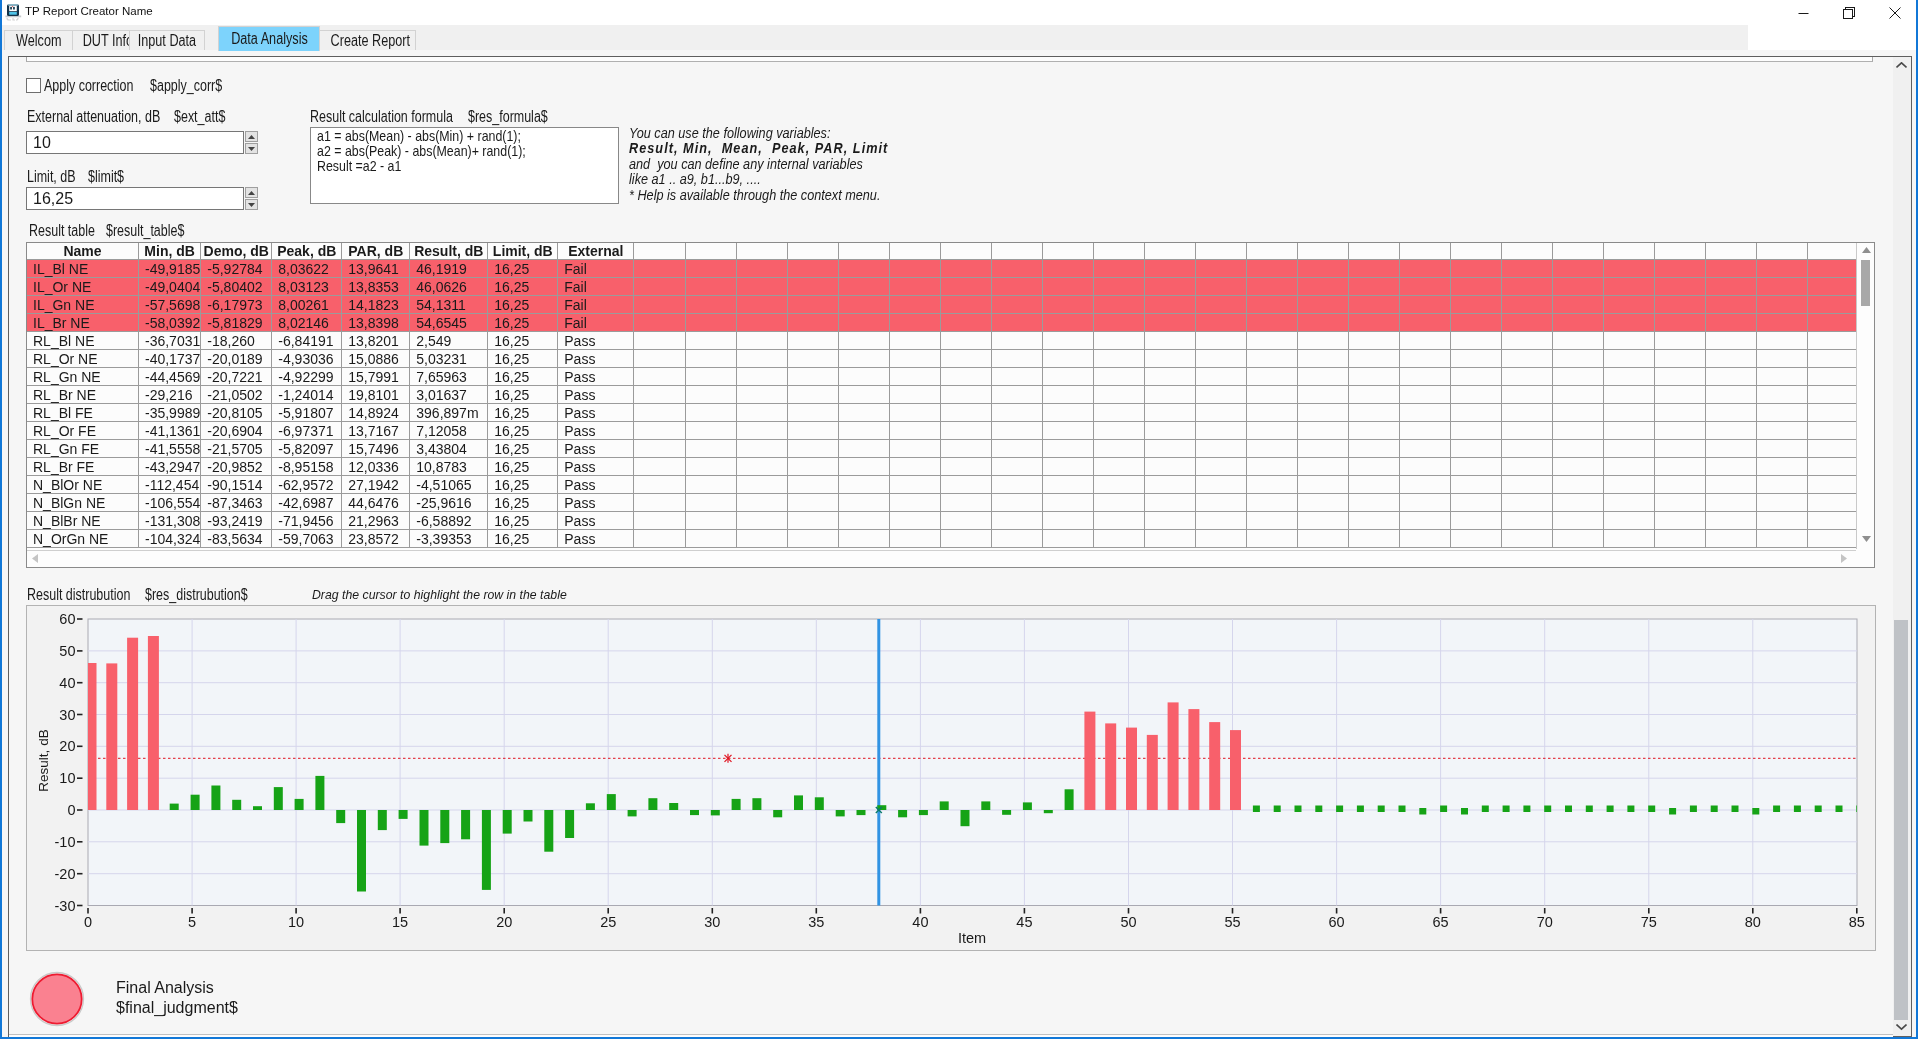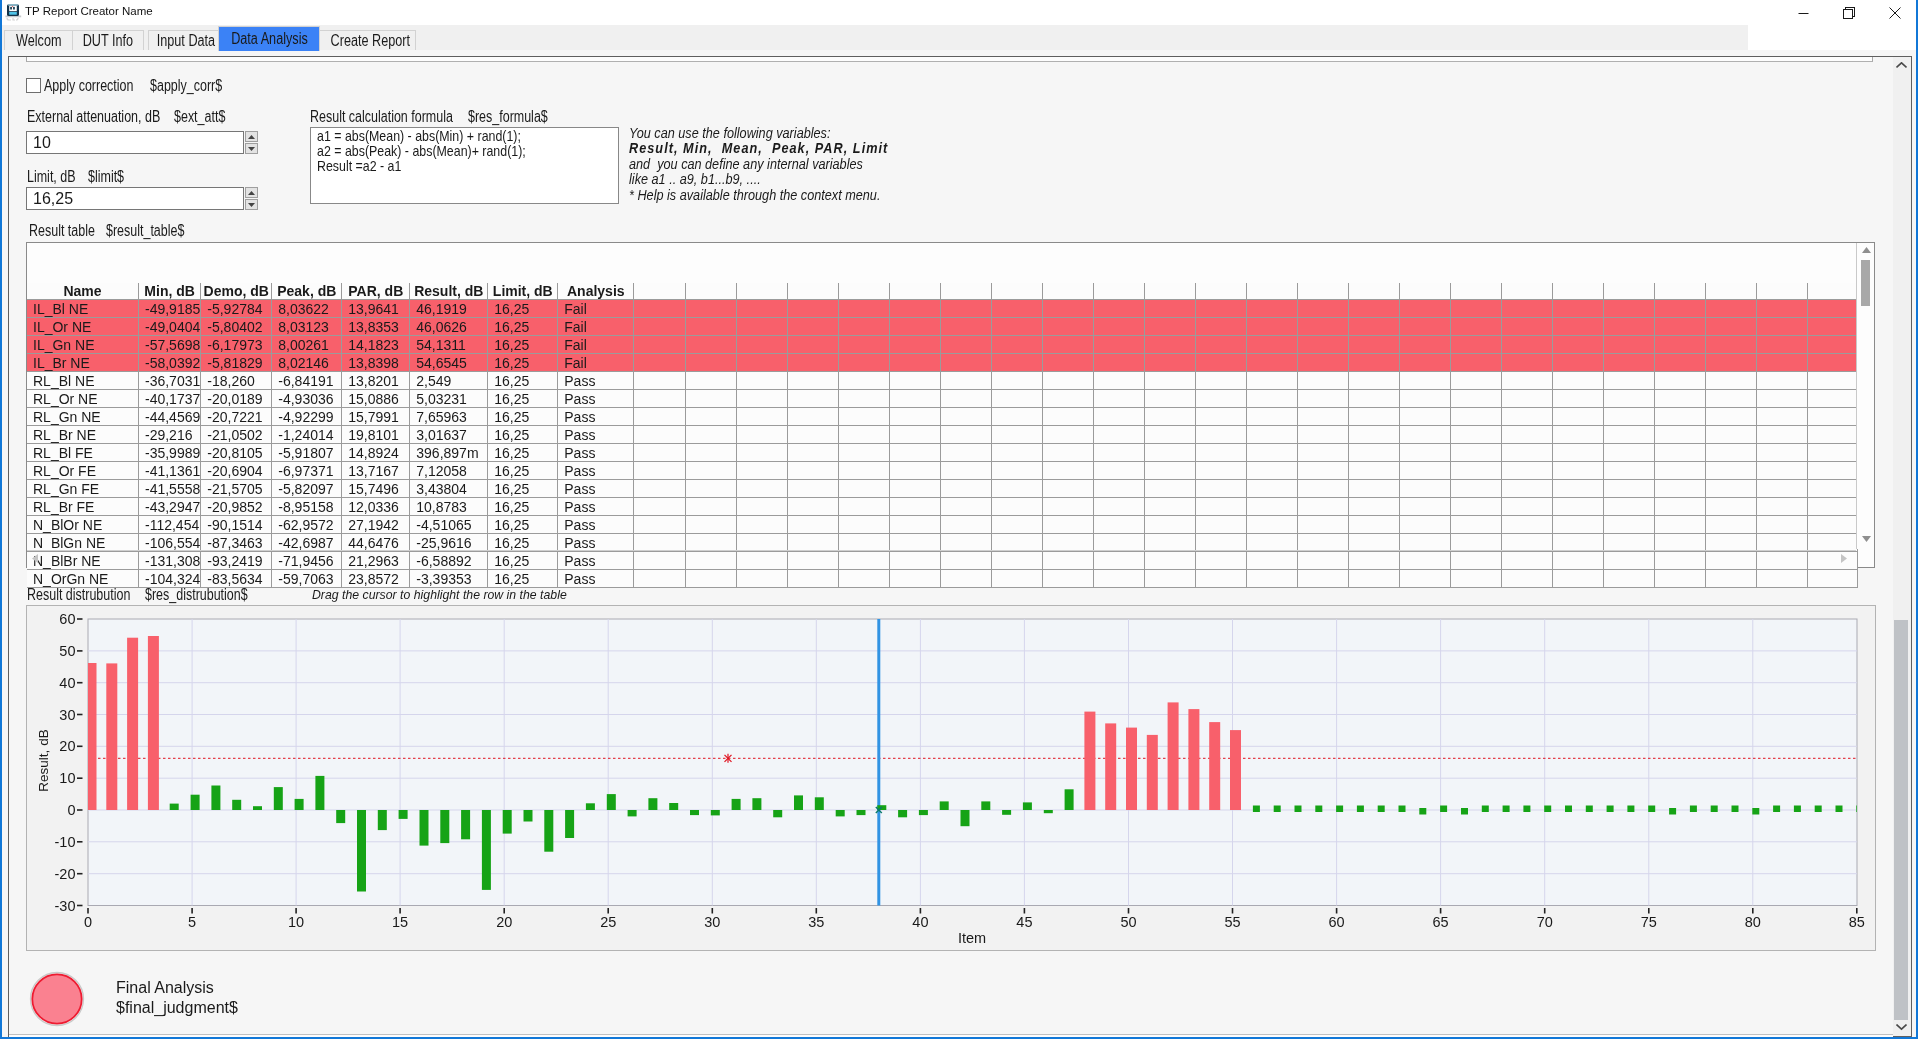--- a/index.html
+++ b/index.html
@@ -9,21 +9,21 @@
 #leftedge { left:0; top:0; width:1.5px; height:1039px; background:#1177d7; }
 #rightedge { left:1916px; top:0; width:2px; height:1039px; background:#1177d7; }
 #botedge { left:0; top:1037px; width:1918px; height:2px; background:#1177d7; }
 #titlebar { left:1px; top:0; width:1915px; height:25px; background:#fff; }
 #title { left:25px; top:5px; font-size:11.5px; color:#111; }
 .winbtn { top:0; width:46px; height:26px; display:flex; align-items:center; justify-content:center; }
 
 #tabstrip { left:1px; top:25px; width:1747px; height:25px; background:#f0f0f0; }
 .tab { position:absolute; top:5px; height:20px; background:#f0f0f0; border:1px solid #d2d2d2; border-bottom:none; text-align:center; line-height:19px; font-size:16px; }
 .tab span { display:inline-block; white-space:nowrap; transform:scaleX(0.79); transform-origin:50% 50%; }
-.tab.active { top:1px; height:25px; background:#3b82f6; line-height:23px; z-index:5; }
+.tab.active { top:1px; height:25px; background:#7dd3fc; line-height:23px; z-index:5; }
 
 #content { left:1px; top:50px; width:1915px; height:987px; background:#f6f6f6; }
 #panetop { left:8px; top:56px; width:1903px; height:1px; background:#5f5f5f; }
 #paneleft { left:8px; top:56px; width:1px; height:981px; background:#5f5f5f; }
 #paneright { left:1911px; top:56px; width:1px; height:981px; background:#5f5f5f; }
 #panebot { left:8px; top:1036px; width:1904px; height:1px; background:#5f5f5f; }
 #bandtop { left:26px; top:57px; width:1847px; height:5px; background:#fdfdfd; border-left:1px solid #a8a8a8; border-right:1px solid #a8a8a8; border-bottom:1px solid #b0b0b0; }
 #bandbot { left:9px; top:1034px; width:1884px; height:3px; background:#fcfcfc; border-top:1px solid #c0c0c0; }
 
 #osb { left:1893px; top:57px; width:18px; height:979px; background:#f0f0f0; }
@@ -34,21 +34,21 @@
 .lbl.it { font-style:italic; font-size:13.5px; transform:scaleX(0.91); }
 .cb { left:26px; top:78px; width:15px; height:15px; background:#fff; border:1px solid #6e6e6e; }
 .input { background:#fff; border:1px solid #767676; font-size:16px; line-height:21px; padding-left:6px; }
 .spin { width:13px; height:11px; background:#e3e3e3; border:1px solid #9f9f9f; display:flex; align-items:center; justify-content:center; }
 #formula { left:310px; top:127px; width:309px; height:77px; background:#fff; border:1px solid #888; padding:1px 0 0 6px; font-size:14.3px; line-height:14.85px; }
 #formula .tx { transform:scaleX(0.867); transform-origin:0 0; white-space:pre; }
 .help { font-style:italic; font-size:14px; line-height:15.4px; white-space:pre; transform:scaleX(0.905); transform-origin:0 0; }
 .help b { letter-spacing:1.15px; }
 
 #tablewrap { left:26px; top:242px; width:1849px; height:326px; border:1px solid #8a8a8a; background:#fdfdfd; }
-table.grid { border-collapse:separate; border-spacing:0; table-layout:fixed;margin-top:40px; }
+table.grid { border-collapse:separate; border-spacing:0; table-layout:fixed; }
 table.grid th, table.grid td { border-right:1px solid #9b9b9b; border-bottom:1px solid #9b9b9b; overflow:hidden; white-space:nowrap; font-size:14px; height:18px; padding:0 0 0 6px; background:#fcfcfc; }
 table.grid th { height:17px; text-align:center; font-weight:bold; padding:0; }
 table.grid tr.fail td { background:#f8606b; }
 #vsb { position:absolute; right:0; top:0; width:18px; height:306px; background:#fdfdfd; border-left:1px solid #c9c9c9; }
 #vsb .thumb { position:absolute; left:4px; top:17px; width:9px; height:46px; background:#a8a8a8; }
 #hsbline { position:absolute; left:0; top:307px; width:1829px; height:1px; background:#cfcfcf; }
 .sbarrow { position:absolute; display:flex; align-items:center; justify-content:center; }
 
 #chart { left:26px; top:605px; }
 
@@ -83,21 +83,21 @@
 <div class="abs winbtn" style="left:1872px;">
     <svg width="12" height="12">
       <line x1="0.5" y1="0.5" x2="11.5" y2="11.5" stroke="#1a1a1a"></line>
       <line x1="0.5" y1="11.5" x2="11.5" y2="0.5" stroke="#1a1a1a"></line>
     </svg>
   </div>
 
 <div class="abs" id="tabstrip">
  <div class="tab" style="left:3px; width:69px;"><span>Welcom</span></div>
  <div class="tab" style="left:71px; width:72px;"><span>DUT Info</span></div>
- <div class="tab" style="left:147px; width:76px;"><span>Input Data</span></div>
+ <div class="tab" style="left:128px; width:76px;"><span>Input Data</span></div>
  <div class="tab active" style="left:217px; width:102px;"><span>Data Analysis</span></div>
  <div class="tab" style="left:318px; width:97px;"><span>Create Report</span></div>
 </div>
 
 <div class="abs" id="content"></div>
 <div class="abs" id="panetop"></div>
 <div class="abs" id="paneleft"></div>
 <div class="abs" id="paneright"></div>
 <div class="abs" id="panebot"></div>
 <div class="abs" id="bandtop"></div>
@@ -203,21 +203,21 @@
       </colgroup>
       <tbody>
         <tr class="hd">
           <th>Name</th>
           <th>Min, dB</th>
           <th>Demo, dB</th>
           <th>Peak, dB</th>
           <th>PAR, dB</th>
           <th>Result, dB</th>
           <th>Limit, dB</th>
-          <th>Analysis</th>
+          <th>External</th>
           <th></th>
           <th></th>
           <th></th>
           <th></th>
           <th></th>
           <th></th>
           <th></th>
           <th></th>
           <th></th>
           <th></th>

